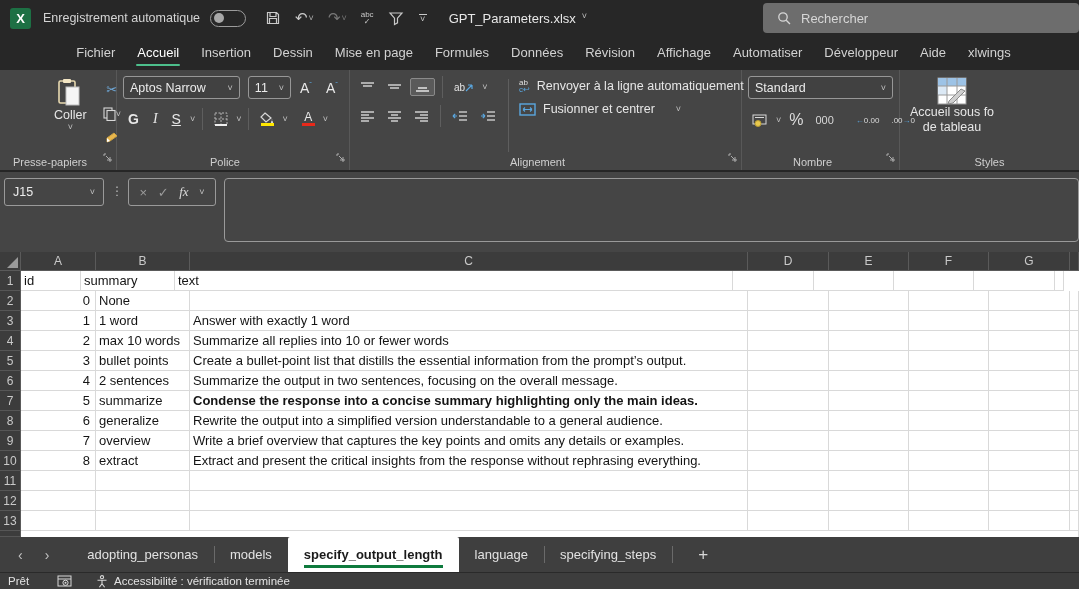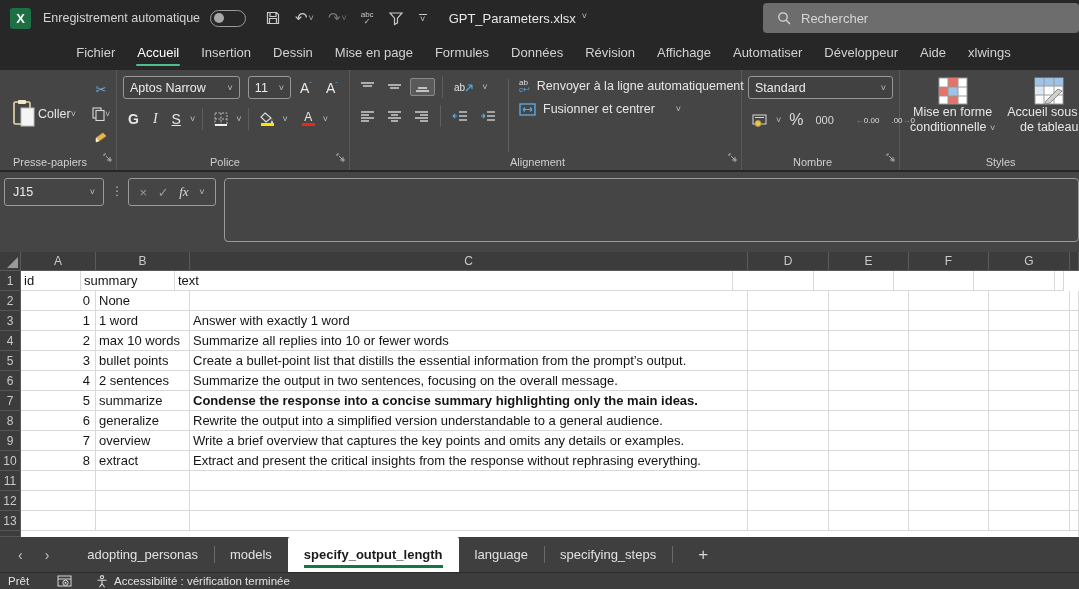--- a/index.html
+++ b/index.html
@@ -40,21 +40,21 @@
   .rgroup-label { position:absolute; bottom:2px; left:0; right:16px; text-align:center; font-size:11px; color:#cfcfcf; white-space:nowrap; }
   .launcher { position:absolute; bottom:4px; right:4px; opacity:.85; }
   .chev { font-size:9px; color:#c4c4c4; }
   .combo { border:1px solid #979797; border-radius:3px; background:#414141; color:#ececec;
     font-size:12.5px; display:flex; align-items:center; justify-content:space-between; padding:0 6px; height:23px; }
   .ricon-btn { display:flex; align-items:center; justify-content:center; color:#e4e4e4; padding:2px 4px; }
   .rrow { display:flex; align-items:center; gap:4px; }
 
   
   .g-clip { width:117px; display:flex; gap:6px; }
-  .paste-big { display:flex; flex-direction:row; align-items:center; color:#e6e6e6; font-size:12.5px; padding:2px 6px; }
+  .paste-big { display:flex; flex-direction:column; align-items:center; color:#e6e6e6; font-size:12.5px; padding:2px 6px;margin-left:42px; }
   .clip-col { display:flex; flex-direction:column; gap:6px; margin-top:4px; }
   .clip-col .ricon-btn { font-size:13px; }
 
   
   .g-font { width:233px; }
   .fontname { width:120px; }
   .fontsize { width:44px; margin-left:4px; }
   .letterbtn { font-size:14px; color:#e8e8e8; padding:2px 5px; }
   .b { font-weight:bold; } .i { font-style:italic; font-family:"Liberation Serif", serif; }
   .u { text-decoration:underline; }
@@ -424,37 +424,20 @@
     </div>
     <span class="rgroup-label">Nombre</span>
     <span class="launcher">
       <svg width="9" height="9" viewBox="0 0 9 9">
           <path d="M1 3V1h2 M8 6v2H6 M3 3l4 4 M7 4v3H4" stroke="#c0c0c0" fill="none" stroke-width="1"></path>
         </svg>
     </span>
   </div>
 
   <div class="rgroup g-styles">
-    <div class="style-big">
-      <svg width="30" height="28" viewBox="0 0 30 28">
-        <rect x="1" y="1" width="28" height="26" fill="#fff" stroke="#9a9a9a"></rect>
-        <rect x="1" y="10" width="9" height="9" fill="#e57368"></rect>
-          <rect x="10" y="1" width="10" height="9" fill="#e57368"></rect>
-        <rect x="10" y="10" width="10" height="9" fill="#9dc3e6"></rect>
-          <rect x="10" y="19" width="10" height="8" fill="#e57368"></rect>
-        <g stroke="#9a9a9a" fill="none">
-            <line x1="10" y1="1" x2="10" y2="27"></line>
-            <line x1="20" y1="1" x2="20" y2="27"></line>
-            <line x1="1" y1="10" x2="29" y2="10"></line>
-            <line x1="1" y1="19" x2="29" y2="19"></line>
-          </g>
-      </svg>
-      <span>Mise en forme</span>
-      <span><span>conditionnelle</span> <span class="chev">˅</span></span>
-    </div>
     <div class="style-big">
       <svg width="30" height="28" viewBox="0 0 30 28">
         <rect x="1" y="1" width="28" height="26" fill="#fff" stroke="#9a9a9a"></rect>
         <rect x="1" y="1" width="28" height="8" fill="#9dc3e6"></rect>
         <rect x="1" y="9" width="9" height="9" fill="#dce9f5"></rect>
         <g stroke="#9a9a9a" fill="none">
             <line x1="10" y1="1" x2="10" y2="27"></line>
             <line x1="20" y1="1" x2="20" y2="27"></line>
             <line x1="1" y1="9" x2="29" y2="9"></line>
             <line x1="1" y1="18" x2="29" y2="18"></line>

